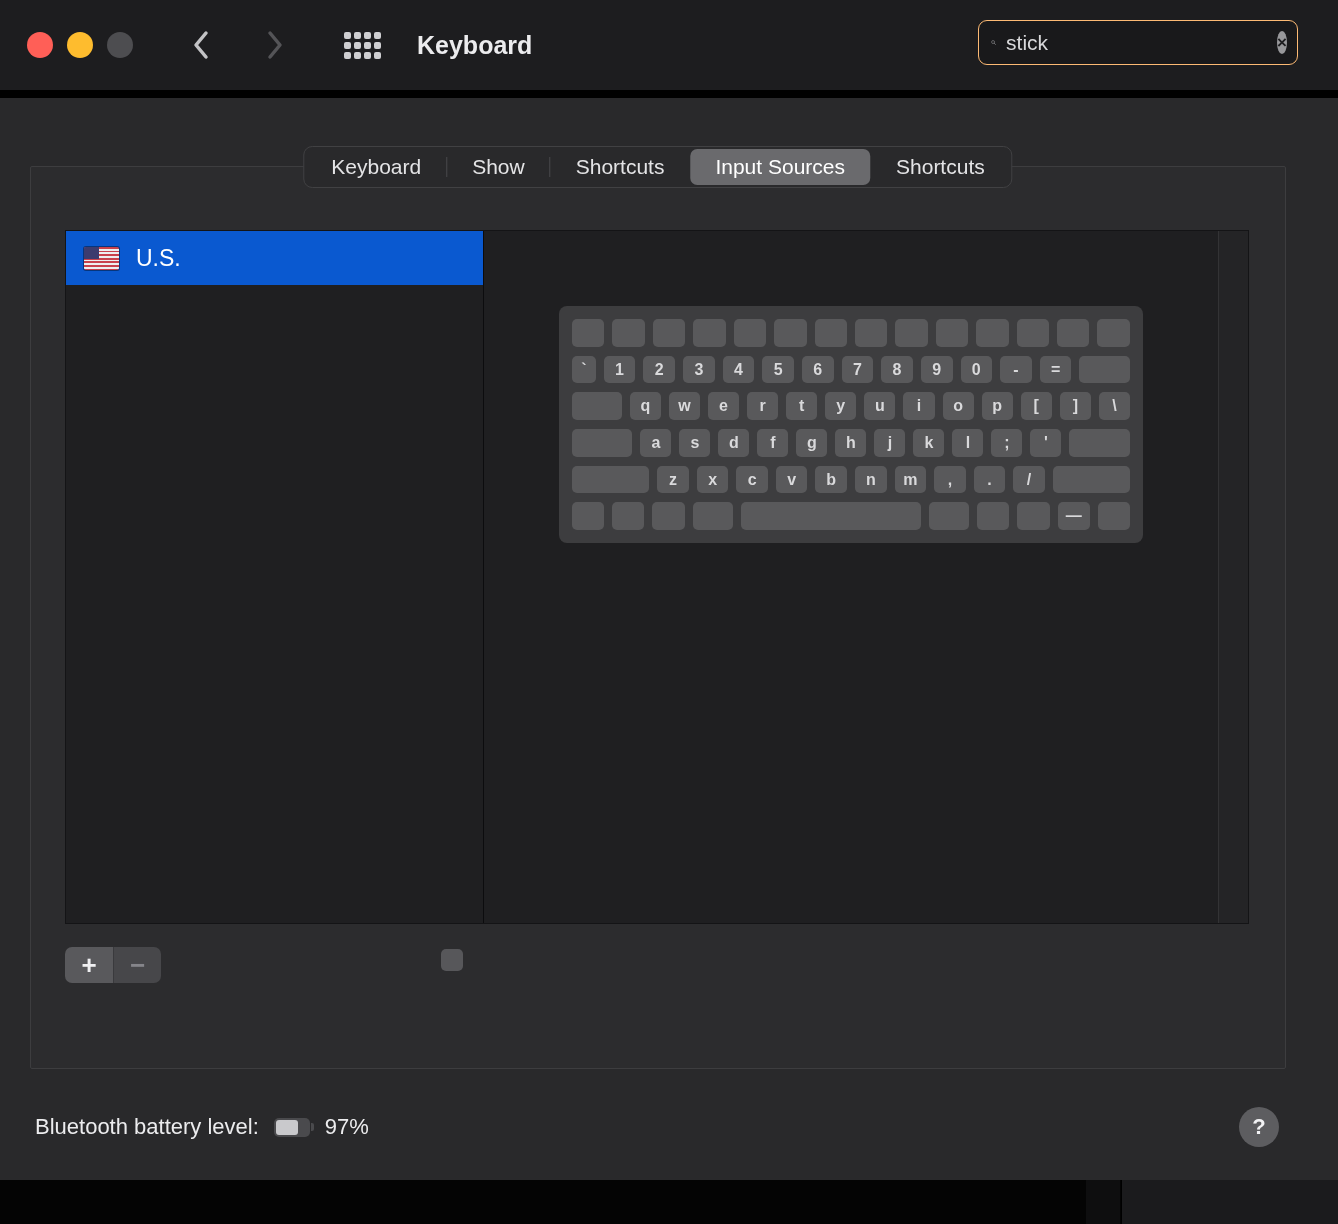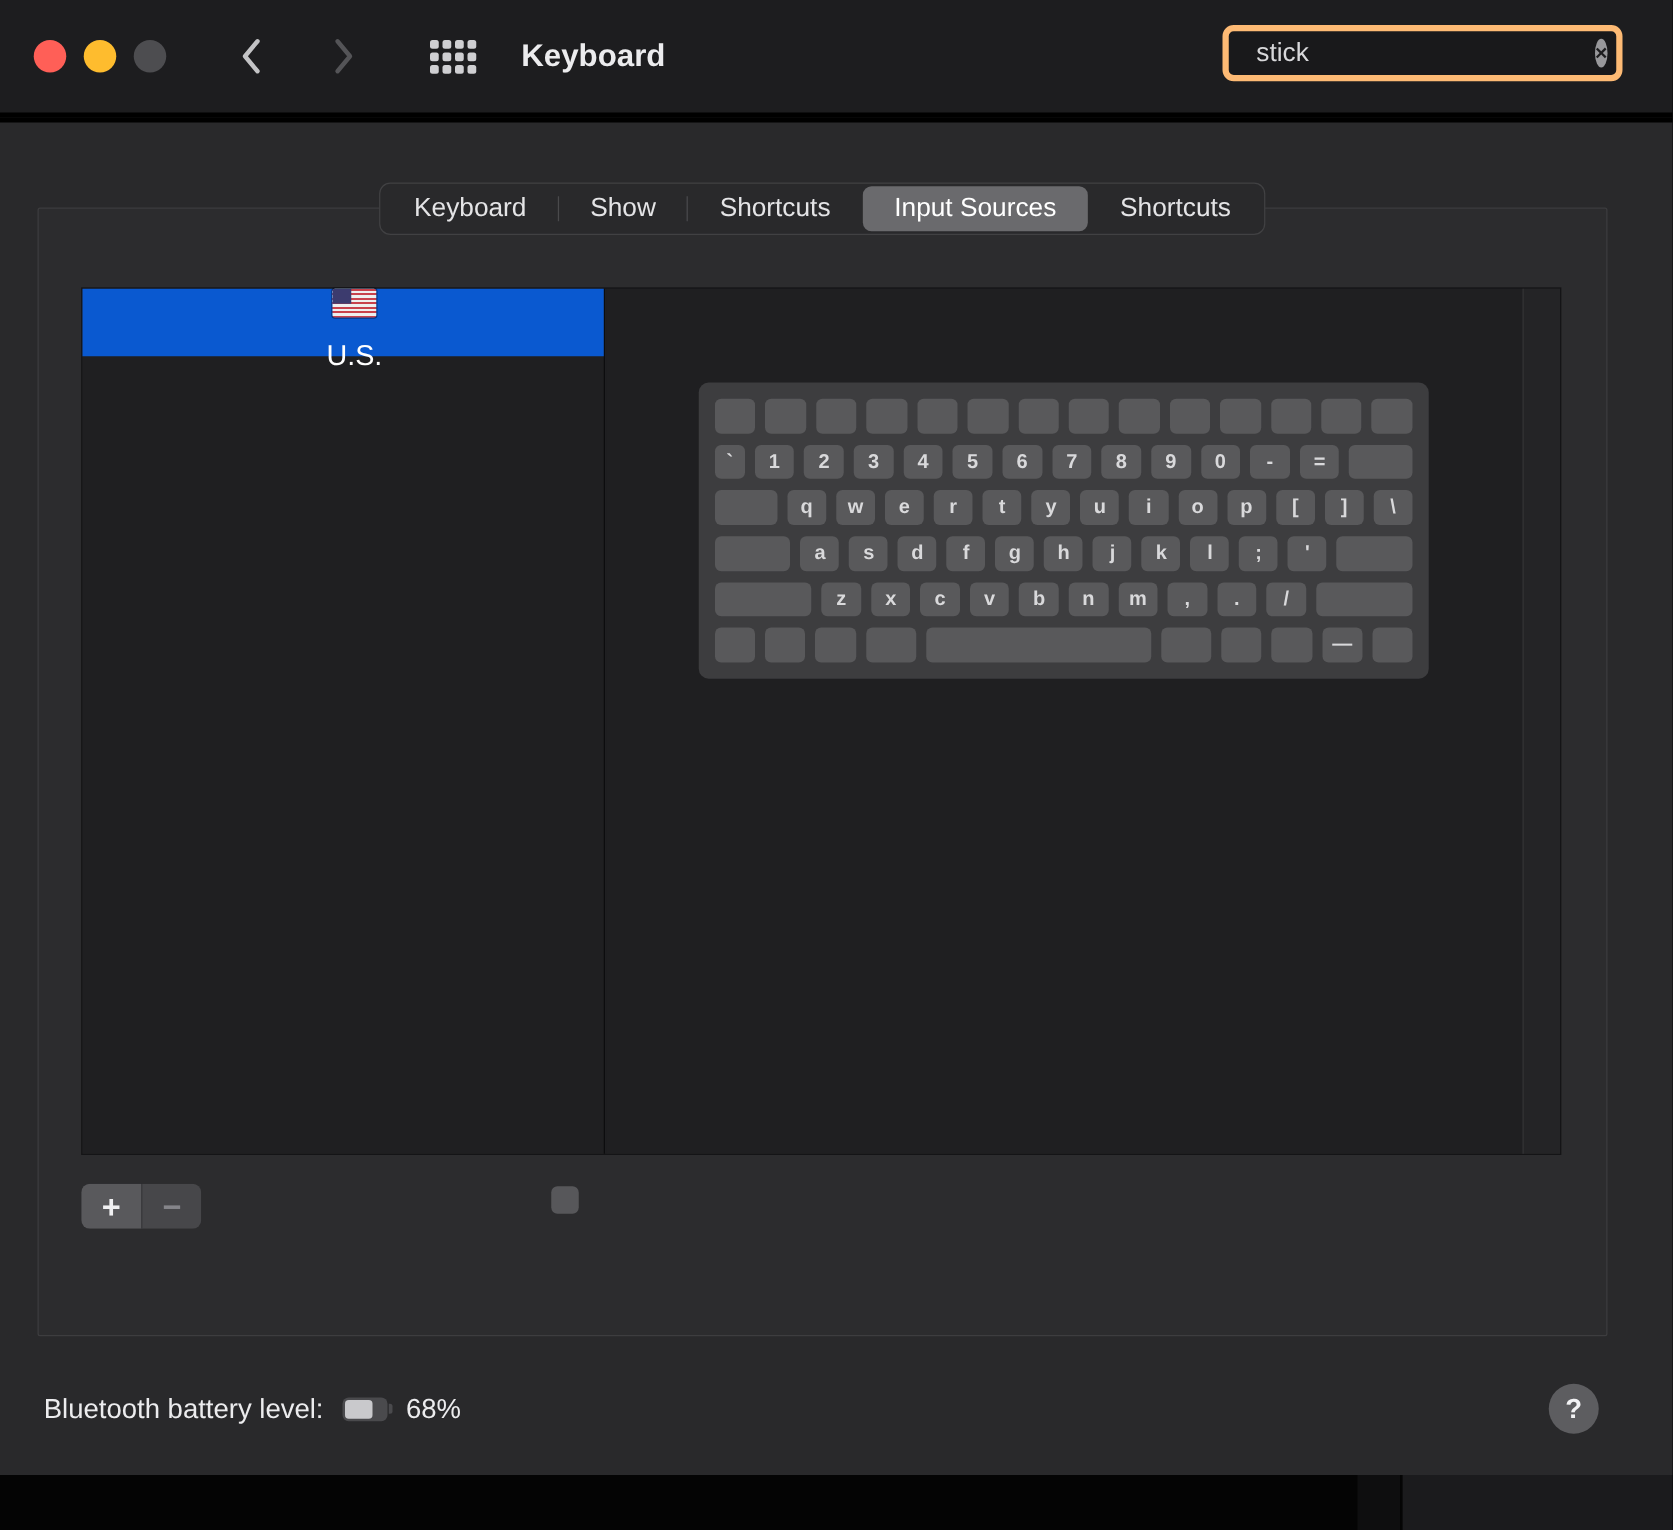--- a/index.html
+++ b/index.html
@@ -10,21 +10,21 @@
   .titlebar { position:absolute; left:0; top:0; width:1338px; height:94px;
     background:#1d1d1f; border-bottom:4px solid #000; display:flex; align-items:center; }
   .traffic { display:flex; gap:14px; padding-left:27px; align-items:center; }
   .tl { width:26px; height:26px; border-radius:50%; }
   .navbtn { width:26px; height:34px; display:flex; align-items:center; justify-content:center; }
   .grid-icon { display:grid; grid-template-columns:repeat(4,7px); grid-auto-rows:7px; gap:3px; }
   .grid-icon i { background:#cfcfd2; border-radius:2px; }
   .wtitle { font-size:25px; font-weight:bold; color:#ececee; margin-left:36px; }
 
   .searchbox { position:absolute; right:40px; top:20px; width:320px; height:45px;
-    background:#19191b; border:5px solid #fdba74; border-radius:9px;
+    background:#19191b; border:1px solid #fdba74; border-radius:9px;
     display:flex; align-items:center; padding:0 10px 0 12px; }
   .searchbox input { flex:1; background:transparent; border:none; outline:none;
     color:#d8d8da; font-size:21px; margin-left:10px; font-family:inherit; }
   .clearbtn { width:23px; height:23px; border-radius:50%; background:#98989b;
     color:#1d1d1f; display:flex; align-items:center; justify-content:center;
     font-size:17px; font-weight:bold; line-height:1; }
 
   
   .winbody { position:absolute; left:0; top:98px; width:1338px; height:1082px; background:#29292b; }
 
@@ -39,21 +39,21 @@
     color:#e4e4e6; border-radius:7px; white-space:nowrap; }
   .tab.selected { background:#6a6a6d; color:#fff; }
   .tab-div { width:1px; background:#4a4a4c; margin:8px 0; }
 
   
   .content-box { position:absolute; left:34px; top:63px; width:1184px; height:694px;
     background:#1f1f21; border:1px solid #141416; }
   .list-pane { position:absolute; left:0; top:0; bottom:0; width:418px;
     background:#1f1f21; border-right:1px solid #0c0c0e; }
   .src-row { height:54px; display:flex; align-items:center; gap:17px; padding-left:18px;
-    color:#fff; font-size:23px;flex-direction:column; }
+    color:#fff; font-size:23px; }
   .flag { position:relative; width:35px; height:23px; border-radius:2px; overflow:hidden;
     background:repeating-linear-gradient(180deg,#c8414b 0 1.8px,#eeeeee 1.8px 3.6px);
     box-shadow:0 0 0 1px rgba(0,0,0,.4); flex:0 0 auto; }
   .flag i { position:absolute; left:0; top:0; width:15px; height:12px; background:#3c3b6e; }
 
   .preview-pane { position:absolute; left:419px; top:0; bottom:0; right:0; background:#1f1f21; }
   .scroll-gutter { position:absolute; right:0; top:0; bottom:0; width:30px;
     background:#242426; border-left:1px solid #333335; }
 
   
@@ -273,21 +273,21 @@
       <div class="checkbox"></div>
     </div>
   </div>
 
   <div class="battrow">
     <div class="btxt">Bluetooth battery level:</div>
     <div class="battery">
       <div class="fill" style="width: 68%;"></div>
       <div class="nub"></div>
     </div>
-    <div class="btxt">68%</div>
+    <div class="btxt">97%</div>
   </div>
 
   <div class="helpbtn">?</div>
 </div>
 
 <div class="footer">
   <div class="bg1"></div>
   <div class="bg2"></div>
 </div>
 

